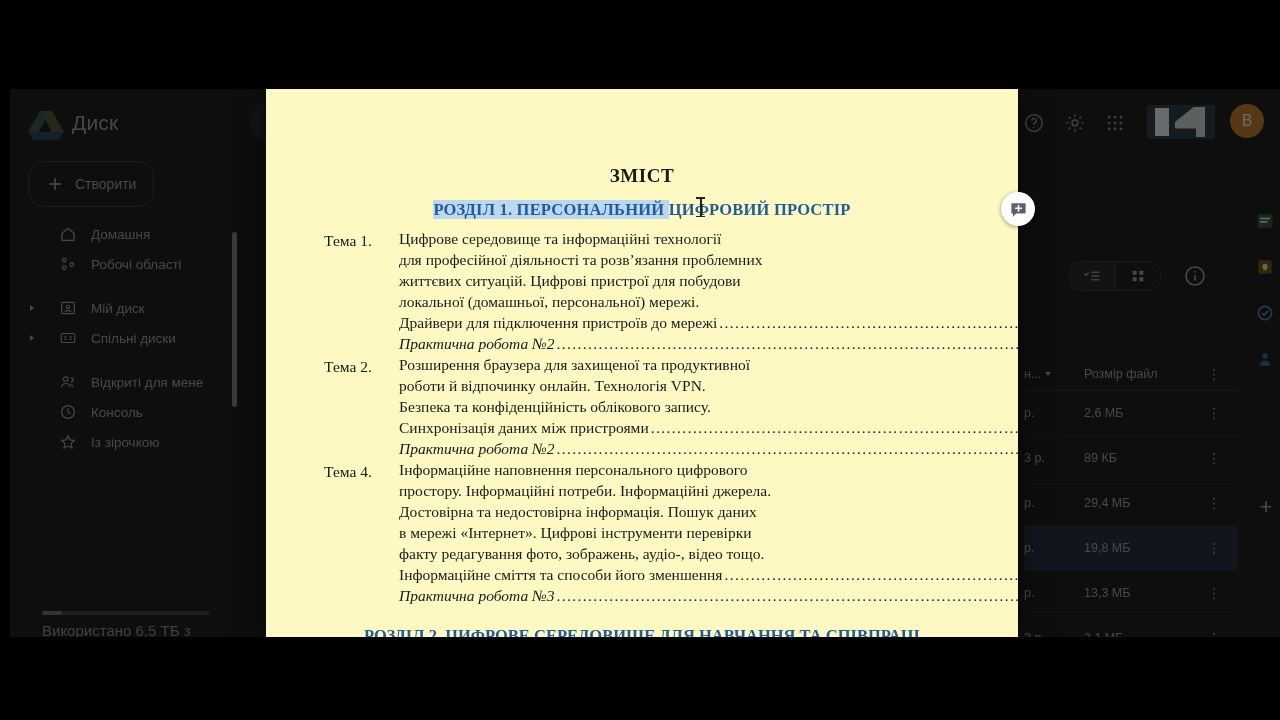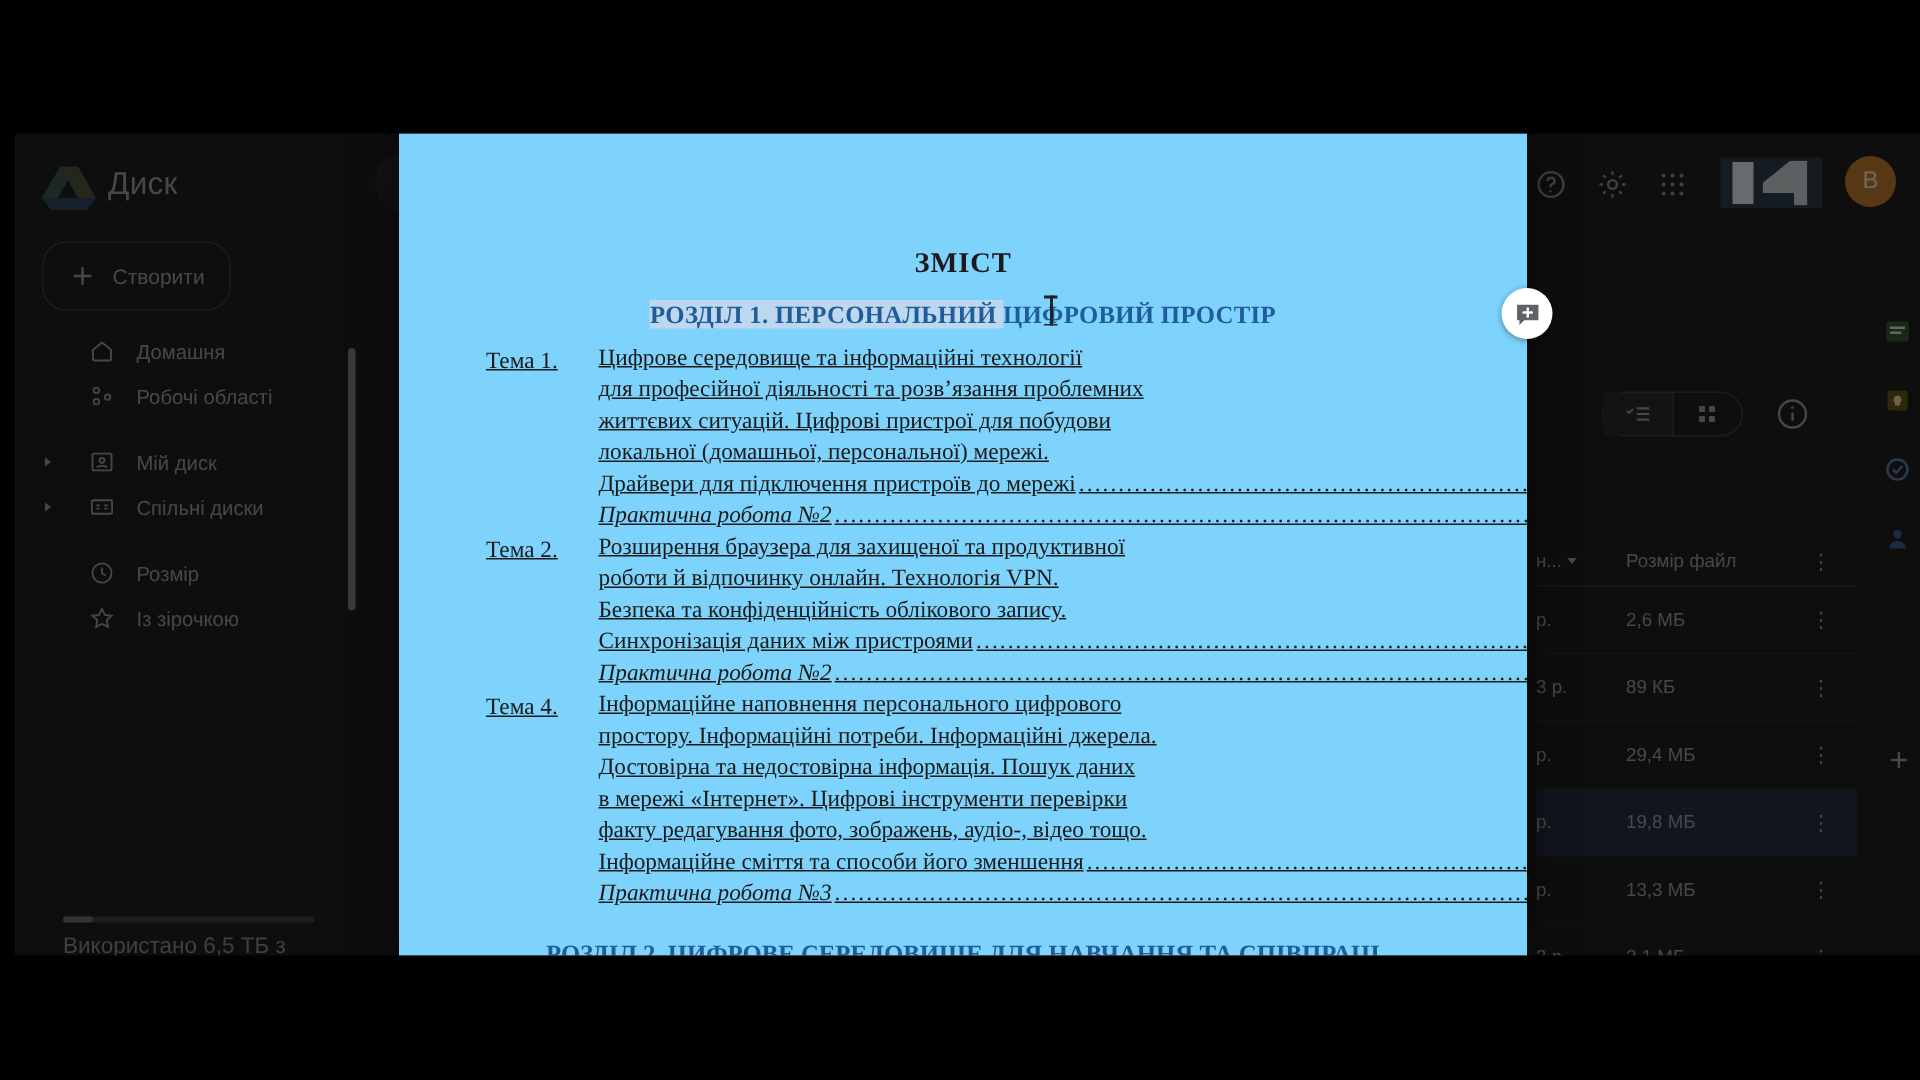--- a/index.html
+++ b/index.html
@@ -114,37 +114,37 @@
   .rail-ico svg { width: 20px; height: 20px; }
   .rail-plus { position: absolute; left: 6px; top: 313px; width: 20px; height: 20px; color: #9aa0a6; font-size: 22px; line-height: 18px; text-align:center;}
 
   
   .doc-shadow {
     position: absolute; left: 266px; top: 89px; width: 752px; height: 548px;
     background: #fff; z-index: 30;
     box-shadow: 0 0 26px rgba(0,0,0,.55);
     overflow: hidden;
   }
-  .page { position: absolute; left: 0; top: 0; width: 752px; height: 548px; background: #7dd3fc; }
+  .page { position: absolute; left: 0; top: 0; width: 752px; height: 548px; background: #fef9c3; }
 
   .doc-title {
     position: absolute; left: 0; top: 76px; width: 752px; text-align: center;
     font-family: "Liberation Serif", serif; font-weight: bold; font-size: 19px;
     color: #1a1a1a; letter-spacing: .6px;
   }
   .doc-chapter {
     position: absolute; left: 0; top: 111px; width: 752px; text-align: center;
     font-family: "Liberation Serif", serif; font-weight: bold; font-size: 16.5px;
     color: #1f5c99; letter-spacing: .2px; white-space: nowrap;
   }
   .doc-chapter .hl { background: #bcd7ee; }
 
   .toc { position: absolute; left: 58px; top: 139px; width: 670px;
          font-family: "Liberation Serif", serif; color: #1a1a1a; }
-  .topic { display: flex; margin-bottom: 0; text-decoration: underline; }
+  .topic { display: flex; margin-bottom: 0; }
   .topic-label { width: 75px; flex: 0 0 75px; font-size: 15.5px; line-height: 21px; padding-top: 2px; }
   .topic-body { flex: 1; }
   .t-line { font-size: 15.5px; line-height: 21px; white-space: nowrap; }
   .t-dotline { display: flex; align-items: baseline; font-size: 15.5px; line-height: 21px; }
   .t-dotline .txt { white-space: nowrap; }
   .t-dotline .dots {
     flex: 1; overflow: hidden; white-space: nowrap; color: #1a1a1a;
     margin: 0 2px; letter-spacing: 1.4px; font-size: 15.5px;
   }
   .t-dotline.ital .txt { font-style: italic; }
@@ -287,25 +287,35 @@
               </svg>
           </span>
           <span class="lbl">Спільні диски</span>
         </div>
 
         <div class="nav-gap"></div>
 
         <div class="nav-item">
           <span class="ico">
             <svg viewBox="0 0 24 24" fill="none" stroke="currentColor" stroke-width="1.6">
+                <circle cx="9" cy="8" r="3"></circle>
+                <path d="M3.5 19c0-3.2 2.6-5 5.5-5s5.5 1.8 5.5 5"></path>
+                <path d="M16 6.2a2.8 2.8 0 0 1 0 5.6M18 19c0-2.2-.8-3.7-2-4.6"></path>
+              </svg>
+          </span>
+          <span class="lbl">Відкриті для мене</span>
+        </div>
+        <div class="nav-item">
+          <span class="ico">
+            <svg viewBox="0 0 24 24" fill="none" stroke="currentColor" stroke-width="1.6">
                 <circle cx="12" cy="12" r="8.5"></circle>
                 <path d="M12 7v5.3l3.4 2"></path>
               </svg>
           </span>
-          <span class="lbl">Розмір</span>
+          <span class="lbl">Консоль</span>
         </div>
         <div class="nav-item">
           <span class="ico">
             <svg viewBox="0 0 24 24" fill="none" stroke="currentColor" stroke-width="1.6">
                 <path d="M12 3.8l2.6 5.4 5.9.8-4.3 4.1 1.1 5.9-5.3-2.9-5.3 2.9 1.1-5.9-4.3-4.1 5.9-.8z"></path>
               </svg>
           </span>
           <span class="lbl">Із зірочкою</span>
         </div>
 

